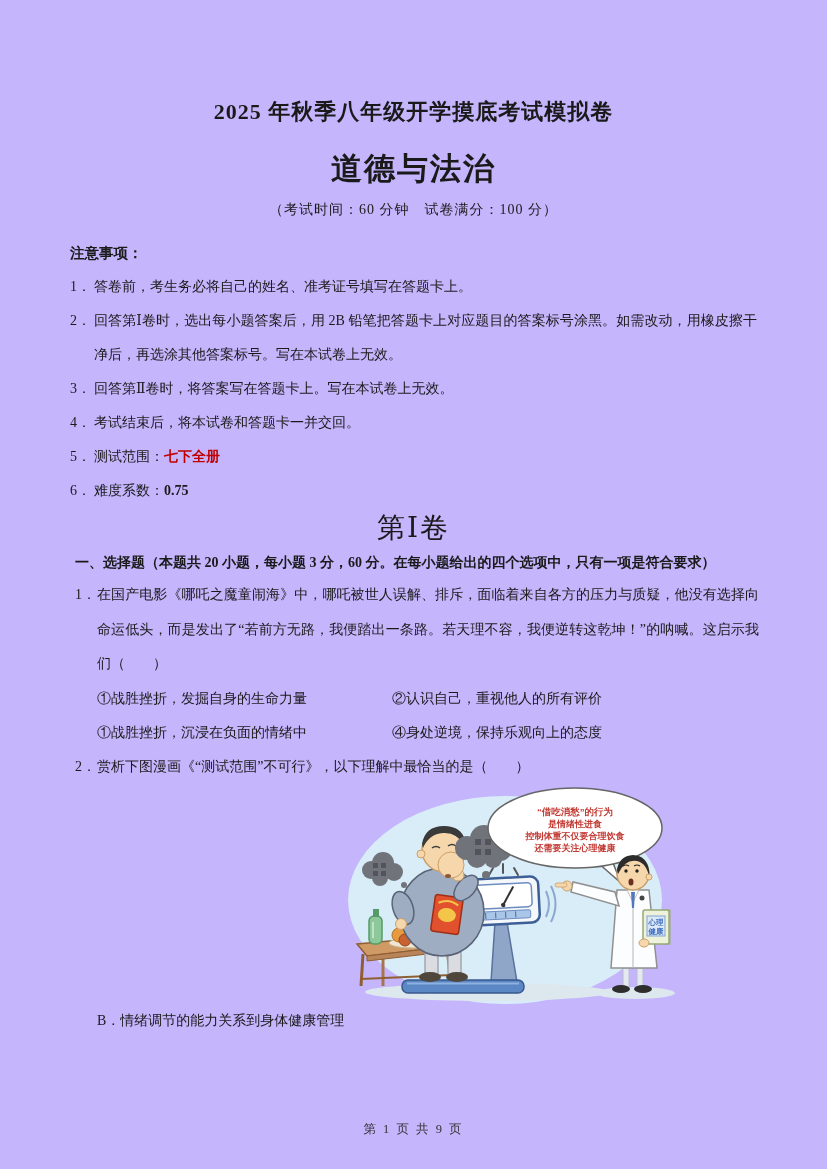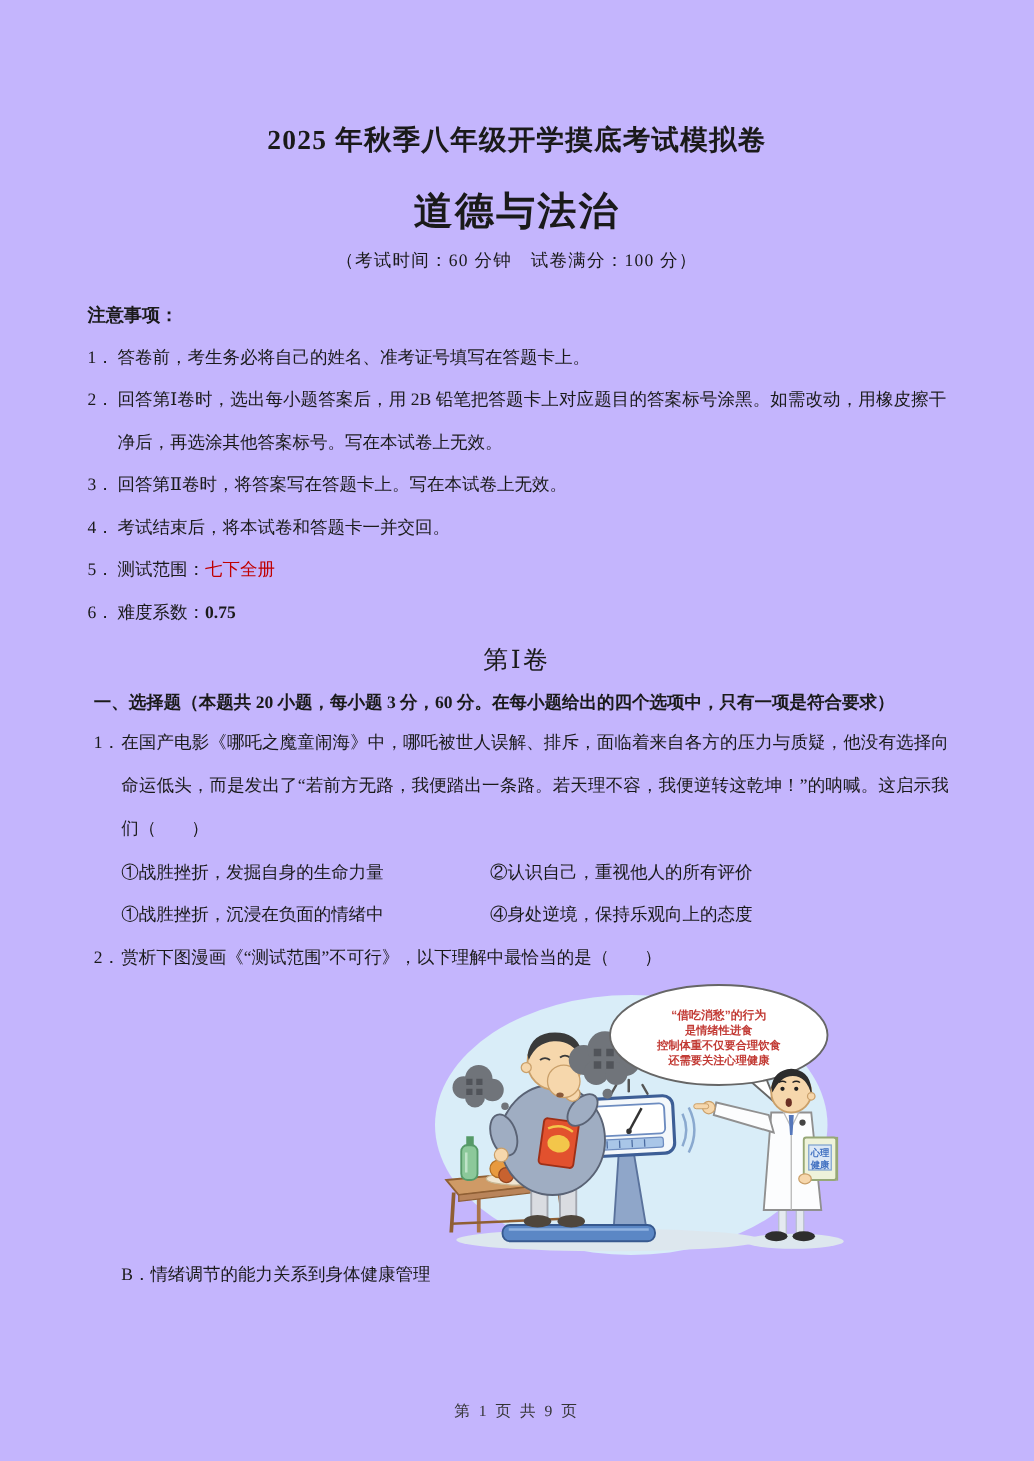--- a/index.html
+++ b/index.html
@@ -11,24 +11,24 @@
   .header{text-align:center;padding-top:94px;}
   .title{font-size:22px;font-weight:bold;line-height:36px;letter-spacing:1px;}
   .subject{font-family:"Liberation Sans","DejaVu Sans",sans-serif;font-size:31px;font-weight:bold;line-height:46px;margin-top:16px;letter-spacing:2px;}
   .exam-info{font-size:14px;line-height:24px;margin-top:6px;letter-spacing:1px;}
   
   .notice{margin:14px 70px 0 70px;font-size:14px;line-height:34px;}
   .notice-heading{font-weight:bold;font-family:"Liberation Sans","DejaVu Sans",sans-serif;font-size:14.5px;}
   .n-item{display:flex;}
   .n-num{width:24px;flex:0 0 24px;}
   .n-text{flex:1;text-align:justify;}
-  .red{color:#c00000;font-weight:normal;}
+  .red{color:#c00000;font-weight:bold;}
   .bold{font-weight:bold;}
   
-  .section-heading{text-align:center;font-size:20px;line-height:40px;font-weight:500;letter-spacing:2px;}
+  .section-heading{text-align:center;font-size:28px;line-height:40px;font-weight:500;letter-spacing:2px;}
   .instructions{margin:0 40px 0 75px;font-size:14px;font-weight:bold;line-height:30px;}
   
   .question{margin:0 68px 0 75px;font-size:14px;}
   .q-row{display:flex;}
   .q-num{width:22px;flex:0 0 22px;line-height:34.5px;}
   .q-body{flex:1;text-align:justify;line-height:34.5px;}
   .statements{margin-left:22px;display:grid;grid-template-columns:295px auto;line-height:34px;}
   .options4{margin-left:22px;display:grid;grid-template-columns:148px 160px 160px auto;line-height:34px;}
   .options2{margin-left:22px;display:grid;grid-template-columns:358px auto;line-height:34px;}
   

